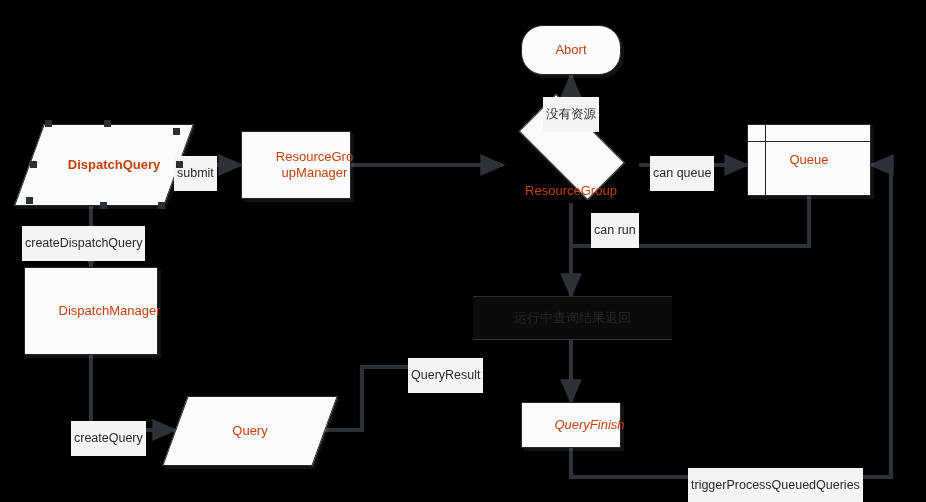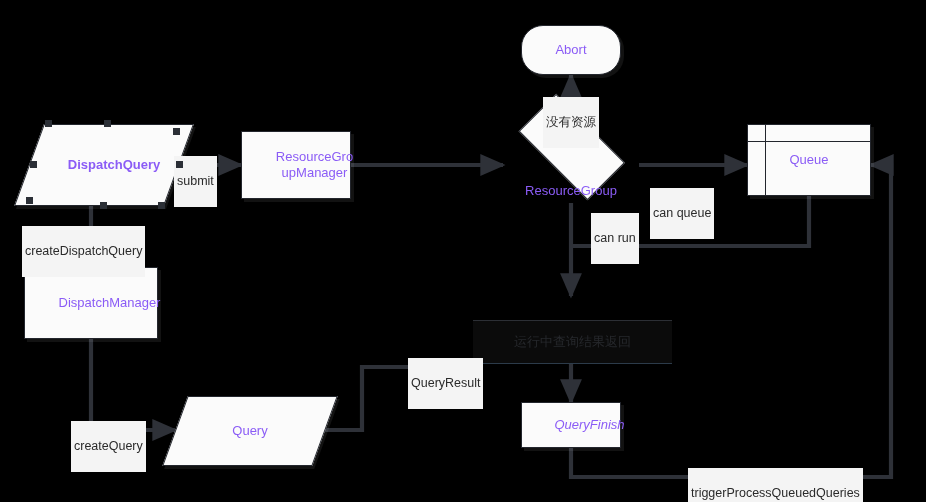--- a/index.html
+++ b/index.html
@@ -21,21 +21,21 @@
     width: 926px; height: 502px;
     pointer-events: none;
   }
   .node {
     position: absolute;
     box-sizing: border-box;
     display: flex;
     align-items: center;
     justify-content: center;
     text-align: center;
-    color: #8b5cf6;
+    color: #c2410c;
     font-size: 13px;
     line-height: 16px;
   }
   
   .n-rect {
     background: #fbfbfb;
     border: 1.6px solid #23262d;
     box-shadow: 3px 3px 0 0 rgba(255,255,255,0.07);
     padding-left: 37px;
   }
@@ -105,21 +105,21 @@
   }
   
   .bold { font-weight: bold; margin-left: 20px; }
   
   .edge-label {
     position: absolute;
     background: #f4f4f4;
     color: #2a2a2a;
     font-size: 12.5px;
     line-height: 15px;
-    padding: 18px 3px;
+    padding: 10px 3px;
     white-space: nowrap;
     box-sizing: border-box;
   }
   .edge-label.cjk { font-size: 12.5px; }
   
   .sel-handle {
     position: absolute;
     width: 7px; height: 7px;
     background: #2b2f36;
     z-index: 5;
@@ -188,45 +188,45 @@
     <div class="dia-fill"></div>
     <span class="dia-text">ResourceGroup</span>
   </div>
 
   <div class="node n-table" style="left:747px; top:124px; width:124px; height:72px;">
     <div class="tbl-rowline"></div>
     <div class="tbl-colline"></div>
     <span class="tbl-text">Queue</span>
   </div>
 
-  <div class="node n-rect" style="left:24px; top:267px; width:134px; height:72px;">
+  <div class="node n-rect" style="left:24px; top:267px; width:134px; height:88px;">
     <span>DispatchManager</span>
   </div>
 
-  <div class="node n-dark" style="left:473px; top:296px; width:199px; height:44px;margin-top:24px;">
+  <div class="node n-dark" style="left:473px; top:296px; width:199px; height:44px;">
     <span>运行中查询结果返回</span>
   </div>
 
   <div class="node n-para" style="left:175px; top:396px; width:150px; height:70px;">
     <div class="para-fill"></div>
     <span class="para-text">Query</span>
   </div>
 
   <div class="node n-rect" style="left:521px; top:402px; width:100px; height:46px;font-style:italic;">
     <span>QueryFinish</span>
   </div>
 
   <div class="edge-label" style="left:174px; top:156px;">submit</div>
 
   <div class="edge-label" style="left:22px; top:226px;">createDispatchQuery</div>
 
 
   <div class="edge-label cjk" style="left:543px; top:97px;">没有资源</div>
 
-  <div class="edge-label" style="left:650px; top:156px;margin-top:32px;">can queue</div>
+  <div class="edge-label" style="left:650px; top:156px;">can queue</div>
 
   <div class="edge-label" style="left:571px; top:213px;margin-left:20px;">can run</div>
 
   <div class="edge-label" style="left:71px; top:421px;">createQuery</div>
 
   <div class="edge-label" style="left:408px; top:358px;">QueryResult</div>
 
   <div class="edge-label" style="left:688px; top:468px;">triggerProcessQueuedQueries</div>
 
 </div>

